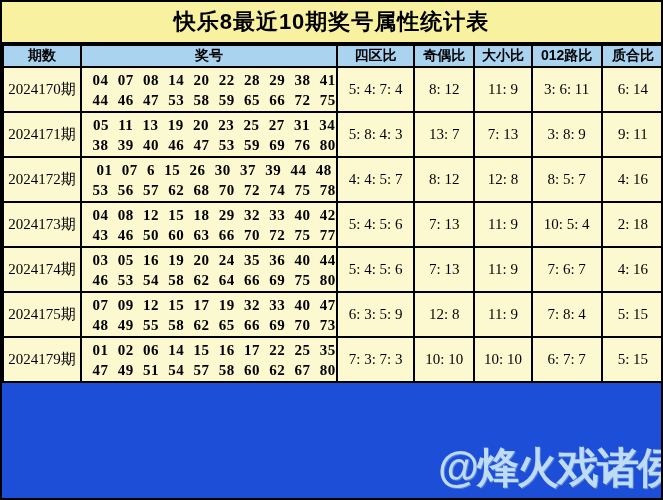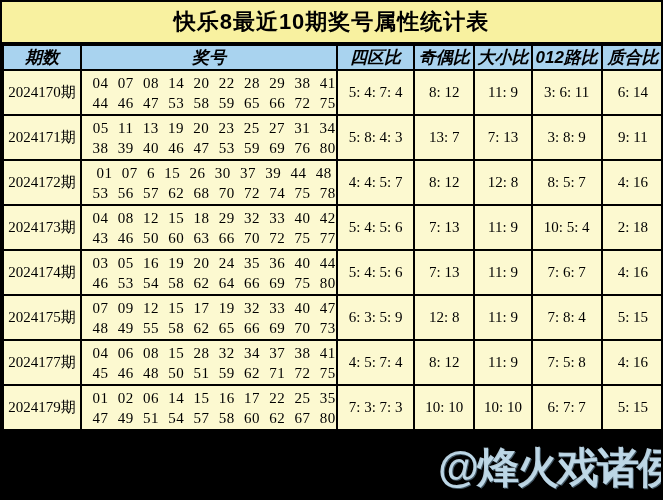--- a/index.html
+++ b/index.html
@@ -2,21 +2,21 @@
 <html><head>
 <meta charset="utf-8">
 <style>
   html, body { margin: 0; padding: 0; background: #ffffff; }
   .page {
     position: relative;
     width: 663px;
     height: 500px;
     box-sizing: border-box;
     border: 2px solid #000;
-    background: #000000;
+    background: #1d4ed8;
     overflow: hidden;
     font-family: "Liberation Sans", sans-serif;
   }
   .title-bar {
     box-sizing: border-box;
     height: 42px;
     background: #f8f1a0;
     border-bottom: 2px solid #000;
     display: flex;
     align-items: center;
@@ -32,34 +32,33 @@
     width: 663px;
   }
   table.stats th, table.stats td {
     border: 2px solid #000;
     padding: 0;
     color: #000;
   }
   table.stats th {
     background: #a9d3ef;
     height: 20px;
-    font-size: 17px;
+    font-size: 14px;
     font-weight: bold;
     text-align: center;
     font-family: "Liberation Sans", sans-serif;
-    font-style: italic;
   }
   table.stats td {
     background: #fcf9d0;
     height: 43px;
     text-align: center;
     font-size: 15px;
     font-family: "Liberation Serif", serif;
   }
-  td.c-numbers { text-align: left; }
+  td.c-numbers { text-align: left; font-weight: bold; }
   td.c-numbers div {
     padding-left: 10px;
     line-height: 20px;
     font-size: 15px;
     letter-spacing: 0.5px;
     word-spacing: 5px;
     white-space: nowrap;
     font-family: "Liberation Serif", serif;
   }
   td.c-period { font-size: 15px; }
@@ -171,32 +170,20 @@
           <div>07 09 12 15 17 19 32 33 40 47</div>
           <div>48 49 55 58 62 65 66 69 70 73</div>
         </td>
         <td>6: 3: 5: 9</td>
         <td>12: 8</td>
         <td>11: 9</td>
         <td>7: 8: 4</td>
         <td>5: 15</td>
       </tr>
       <tr>
-        <td class="c-period">2024177期</td>
-        <td class="c-numbers">
-          <div>04 06 08 15 28 32 34 37 38 41</div>
-          <div>45 46 48 50 51 59 62 71 72 75</div>
-        </td>
-        <td>4: 5: 7: 4</td>
-        <td>8: 12</td>
-        <td>11: 9</td>
-        <td>7: 5: 8</td>
-        <td>4: 16</td>
-      </tr>
-      <tr>
         <td class="c-period">2024179期</td>
         <td class="c-numbers">
           <div>01 02 06 14 15 16 17 22 25 35</div>
           <div>47 49 51 54 57 58 60 62 67 80</div>
         </td>
         <td>7: 3: 7: 3</td>
         <td>10: 10</td>
         <td>10: 10</td>
         <td>6: 7: 7</td>
         <td>5: 15</td>

